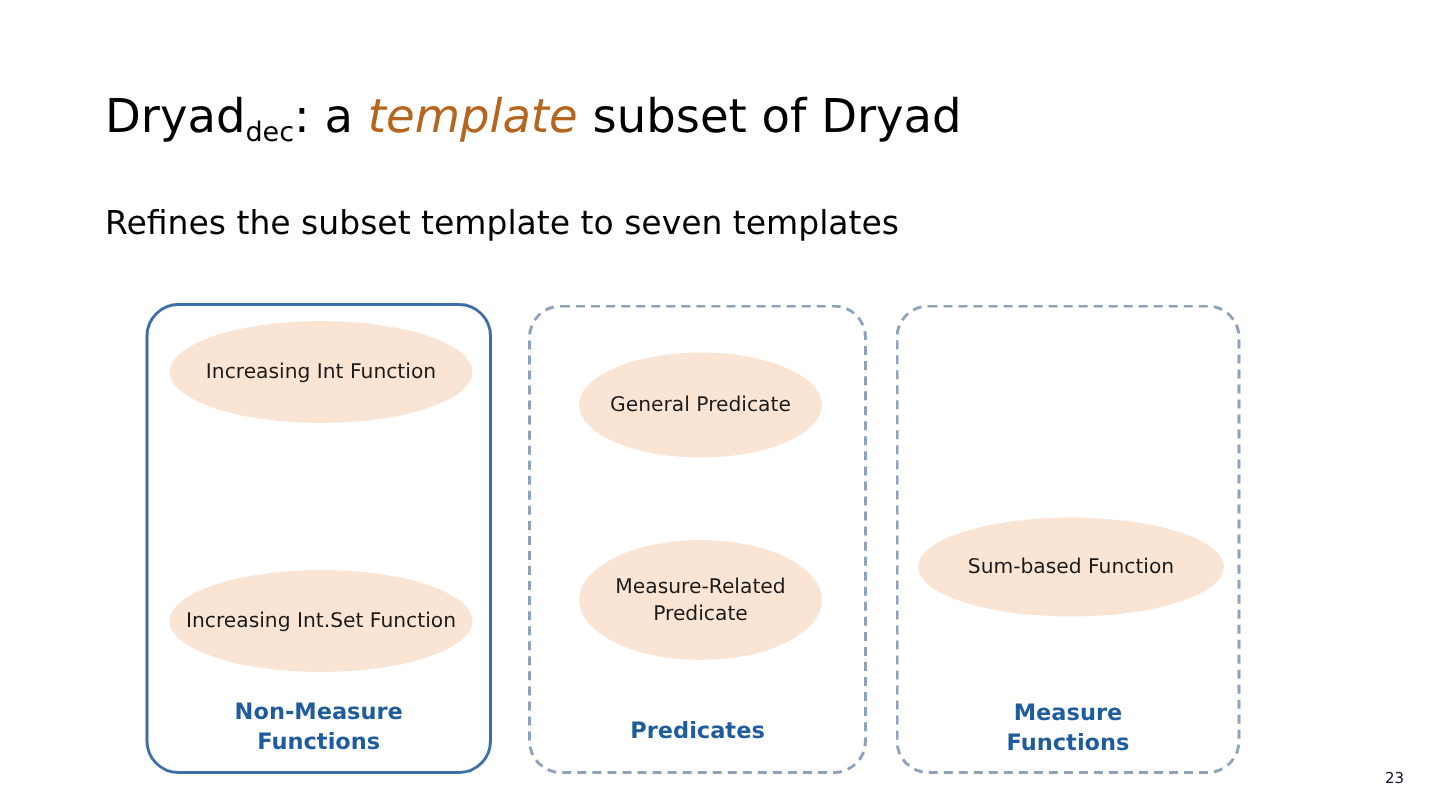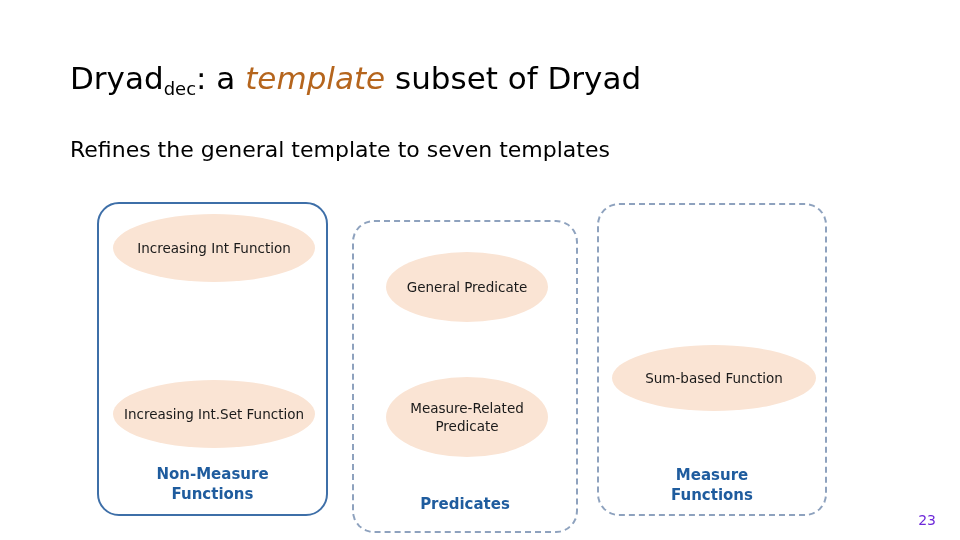--- a/index.html
+++ b/index.html
@@ -100,50 +100,50 @@
     font-weight: 500;
     box-sizing: border-box;
     padding: 0 8px;
   }
 
   
   .page-number {
     position: absolute;
     right: 24px;
     bottom: 12px;
-    color: #6d28d9;
-    font-size: 14px;
+    color: #0f172a;
+    font-size: 10px;
     line-height: 16px;
   }
 </style>
 </head>
 <body>
 
 <div class="slide">
 
   <div class="title">
     <span>Dryad</span><span class="sub">dec</span><span>: a </span><span class="em">template</span><span> subset of Dryad</span>
   </div>
 
-  <div class="subtitle">Refines the general template to seven templates</div>
+  <div class="subtitle">Refines the subset template to seven templates</div>
 
   <div class="group solid" style="left:97px; top:202px; width:231px; height:314px;">
 
     <div class="ellipse" style="left:14px; top:10px; width:202px; height:68px;">Increasing Int Function</div>
 
 
     <div class="ellipse" style="left:14px; top:176px; width:202px; height:68px;">Increasing Int.Set Function</div>
 
     <div class="group-label" style="top:260px;">
       <div>Non-Measure</div>
       <div>Functions</div>
     </div>
   </div>
 
-  <div class="group dashed" style="left:352px; top:220px; width:226px; height:313px;">
+  <div class="group dashed" style="left:352px; top:203px; width:226px; height:313px;">
 
     <div class="ellipse" style="left:32px; top:30px; width:162px; height:70px;">General Predicate</div>
 
     <div class="ellipse" style="left:32px; top:155px; width:162px; height:80px;justify-content:center;">
       <div>
         <div>Measure-Related</div>
         <div>Predicate</div>
       </div>
     </div>
 

